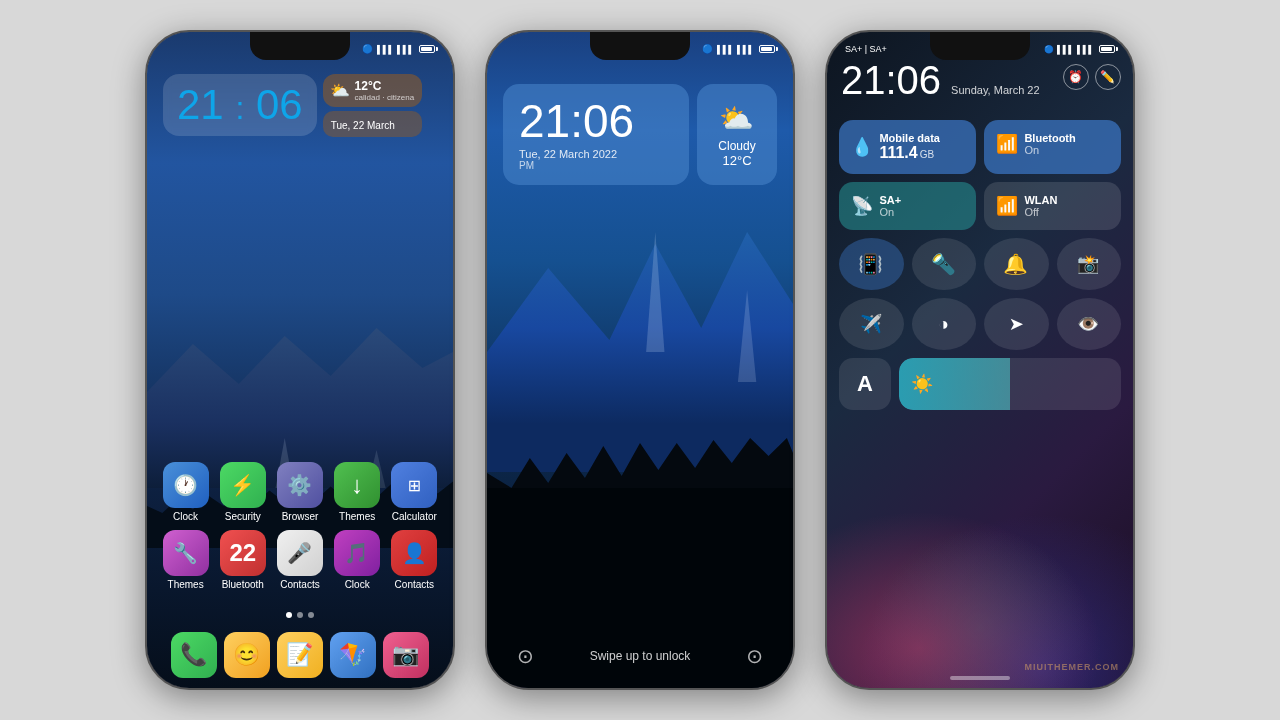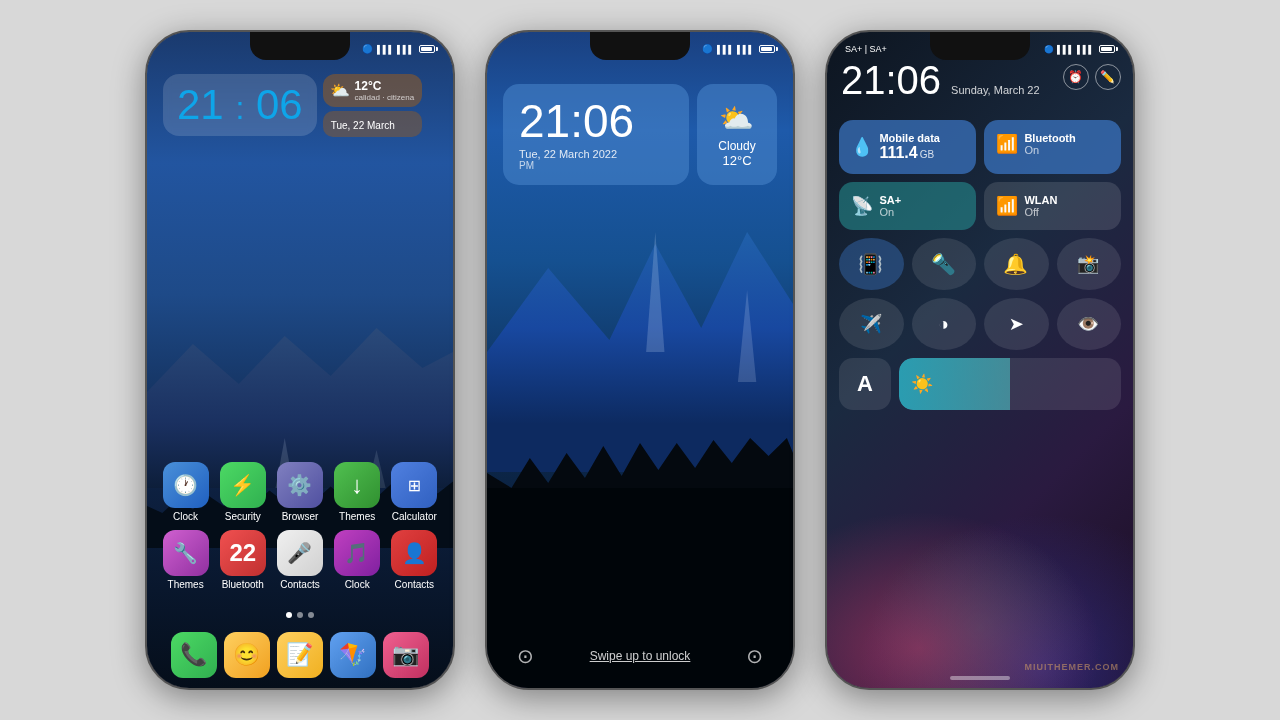--- a/index.html
+++ b/index.html
@@ -211,21 +211,21 @@
     .lock-bottom {
       position: absolute;
       bottom: 20px;
       left: 0; right: 0;
       display: flex;
       align-items: center;
       justify-content: space-between;
       padding: 0 30px;
     }
     .lock-bottom-icon { font-size: 20px; color: rgba(255,255,255,0.7); }
-    .swipe-text { font-size: 12px; color: rgba(255,255,255,0.8); text-decoration: underline; }
+    .swipe-text { font-size: 12px; color: rgba(255,255,255,0.8); }
     .cc-bg-blur {
       position: absolute;
       inset: 0;
       background: linear-gradient(135deg, #0d1520 0%, #1a2a40 40%, #2a1a40 70%, #1a0d20 100%);
     }
     .cc-blur-spot1 {
       position: absolute;
       bottom: 0; left: 0; right: 0; height: 200px;
       background: radial-gradient(ellipse at 30% 80%, rgba(180,60,100,0.6) 0%, transparent 60%),
                   radial-gradient(ellipse at 70% 90%, rgba(60,60,180,0.5) 0%, transparent 60%),

